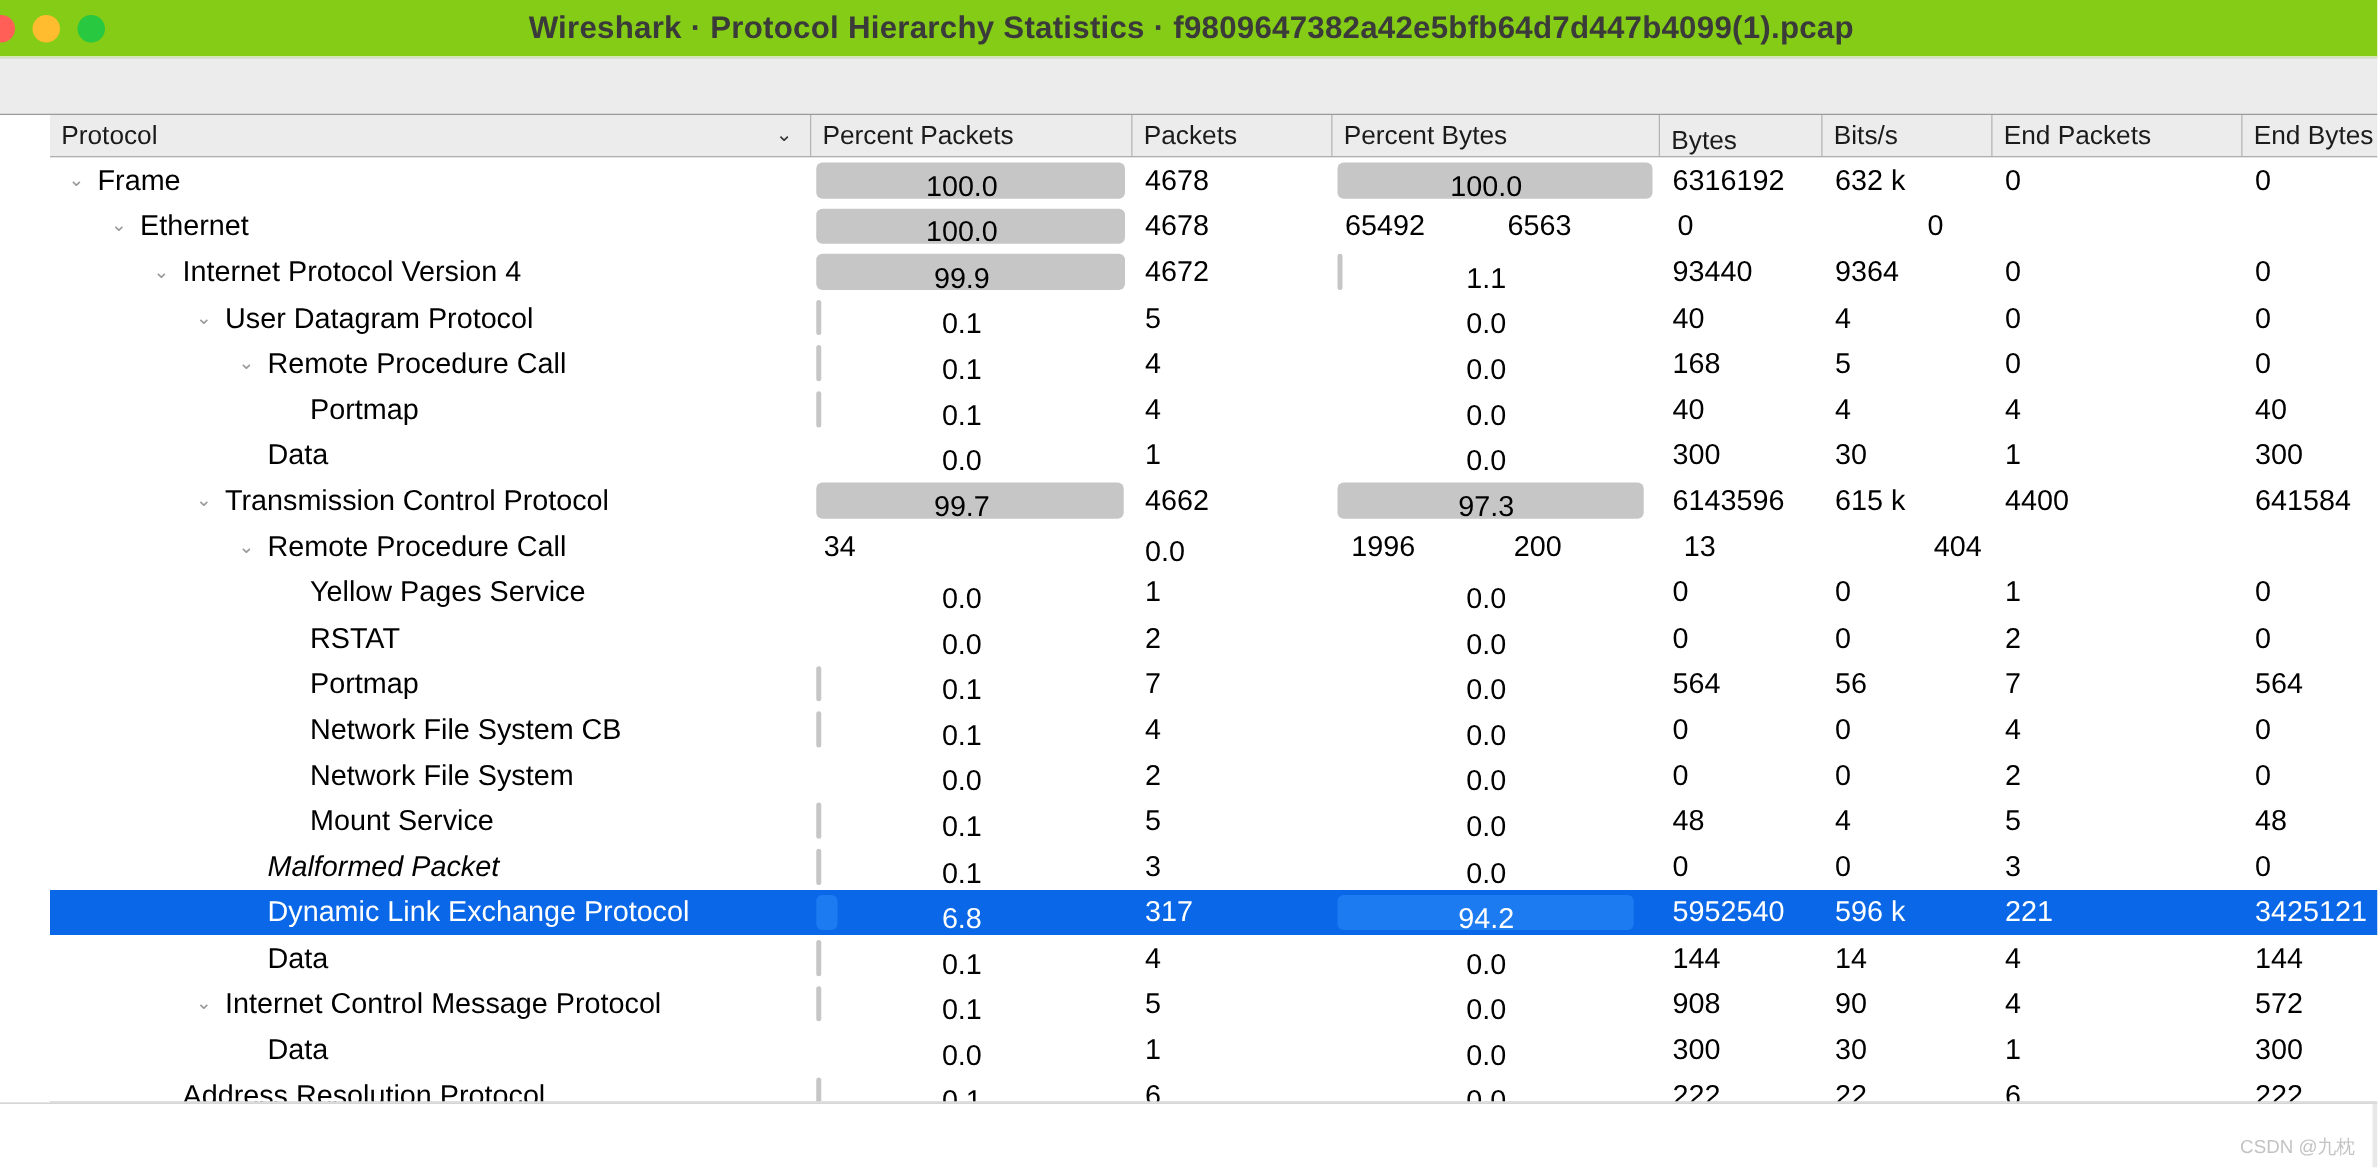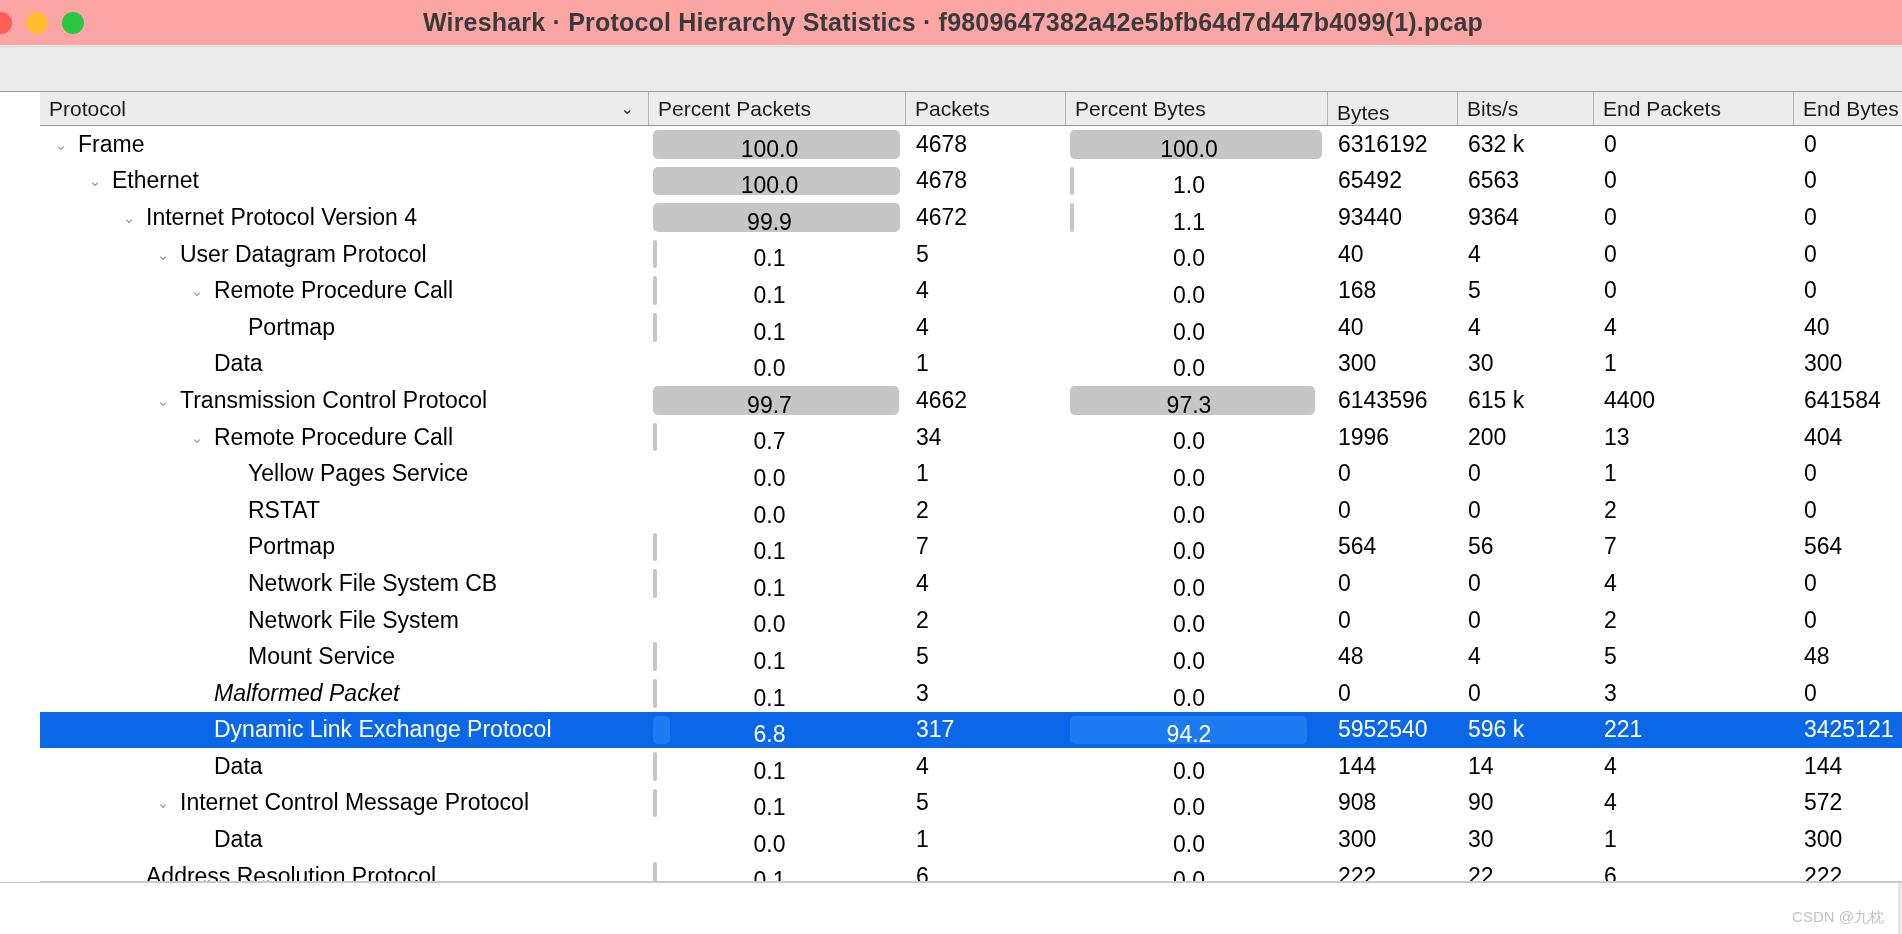--- a/index.html
+++ b/index.html
@@ -18,21 +18,21 @@
     background: #ffffff;
     display: flex;
     flex-direction: column;
   }
 
   
   .titlebar {
     position: relative;
     height: 46px;
     min-height: 46px;
-    background: #fca5a5;
+    background: #84cc16;
     display: flex;
     align-items: center;
     border-bottom: 1px solid #f0f0f0;
   }
   .traffic {
     position: absolute;
     left: 6px;
     top: 50%;
     transform: translateY(-50%);
     display: flex;
@@ -284,24 +284,20 @@
             <div class="tree" style="padding-left: 40px;">
               <span class="twisty">⌄</span>
               <span class="proto-label">Ethernet</span>
             </div>
           </div>
           <div class="cell barcell c-pctpk">
             <div class="bar" style="width: 247px;"></div>
             <span class="barval">100.0</span>
           </div>
           <div class="cell c-pk leftnum">4678</div>
-          <div class="cell barcell c-pctby">
-            <div class="bar" style="width: 4px;"></div>
-            <span class="barval">1.0</span>
-          </div>
           <div class="cell c-by leftnum">65492</div>
           <div class="cell c-bits leftnum">6563</div>
           <div class="cell c-endpk leftnum">0</div>
           <div class="cell c-endby leftnum">0</div>
         </div>
         <div class="data-row">
           <div class="cell proto c-protocol">
             <div class="tree" style="padding-left: 74px;">
               <span class="twisty">⌄</span>
               <span class="proto-label">Internet Protocol Version 4</span>
@@ -421,24 +417,20 @@
           <div class="cell c-endpk leftnum">4400</div>
           <div class="cell c-endby leftnum">641584</div>
         </div>
         <div class="data-row">
           <div class="cell proto c-protocol">
             <div class="tree" style="padding-left: 142px;">
               <span class="twisty">⌄</span>
               <span class="proto-label">Remote Procedure Call</span>
             </div>
           </div>
-          <div class="cell barcell c-pctpk">
-            <div class="bar" style="width: 4px;"></div>
-            <span class="barval">0.7</span>
-          </div>
           <div class="cell c-pk leftnum">34</div>
           <div class="cell barcell c-pctby">
             <span class="barval">0.0</span>
           </div>
           <div class="cell c-by leftnum">1996</div>
           <div class="cell c-bits leftnum">200</div>
           <div class="cell c-endpk leftnum">13</div>
           <div class="cell c-endby leftnum">404</div>
         </div>
         <div class="data-row">

